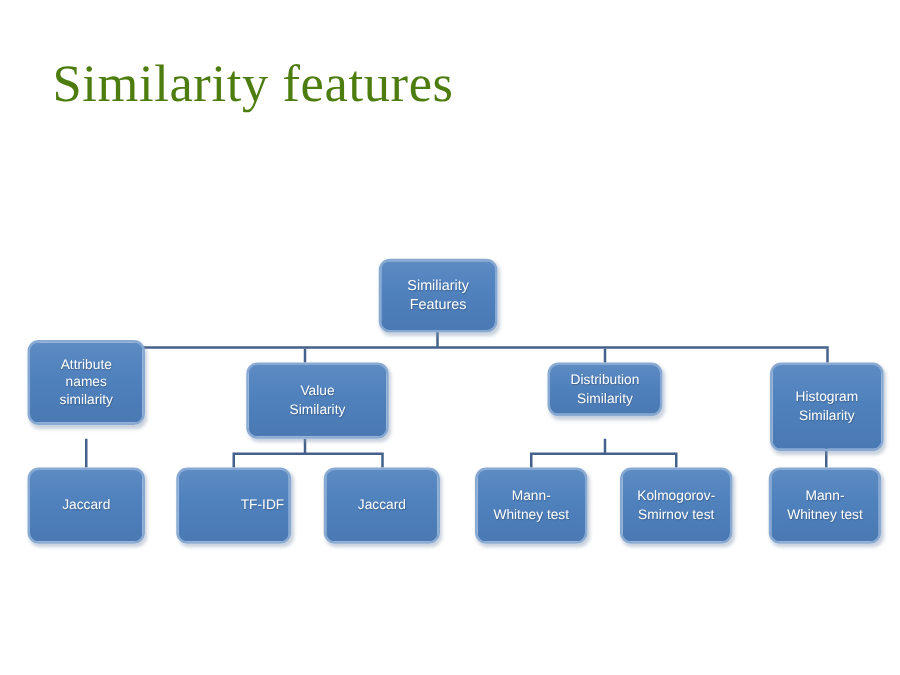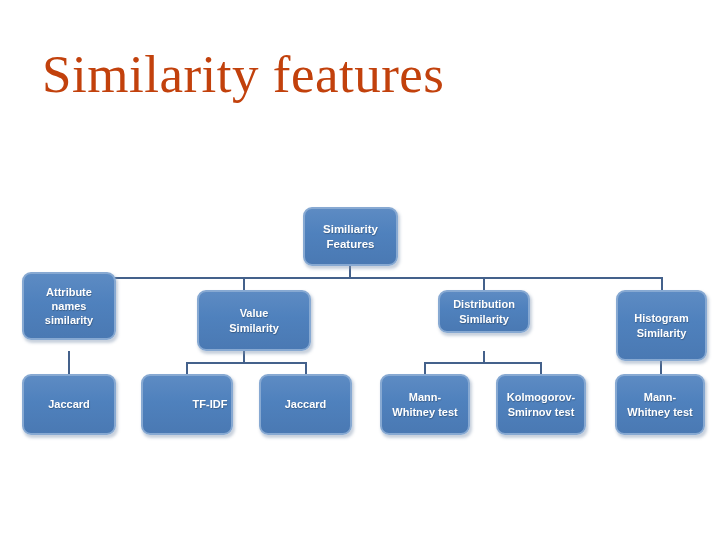--- a/index.html
+++ b/index.html
@@ -9,35 +9,35 @@
     height: 540px;
     background: #ffffff;
     overflow: hidden;
     font-family: "Liberation Sans", sans-serif;
   }
   .slide-title {
     position: absolute;
     left: 42px;
     top: 44px;
     font-family: "Liberation Serif", "DejaVu Serif", serif;
-    font-size: 53px;
+    font-size: 42px;
     font-weight: 400;
-    color: #c2410c;
+    color: #4d7c0f;
     letter-spacing: 0.5px;
     white-space: nowrap;
   }
   
   .node {
     position: absolute;
     box-sizing: border-box;
     background: linear-gradient(180deg, #5d8bc3 0%, #4f81bd 45%, #4a79b3 100%);
     border: 2px solid #87a9d2;
     border-radius: 9px;
     color: #ffffff;
-    font-weight: bold;
+    font-weight: normal;
     font-size: 11px;
     line-height: 1.3;
     display: flex;
     align-items: center;
     justify-content: center;
     text-align: center;
     white-space: pre-line;
     text-shadow: 0.5px 0.7px 1px rgba(0,0,0,0.28);
     box-shadow: 1.5px 2.5px 3px rgba(130,150,178,0.45);
     padding: 2px;

